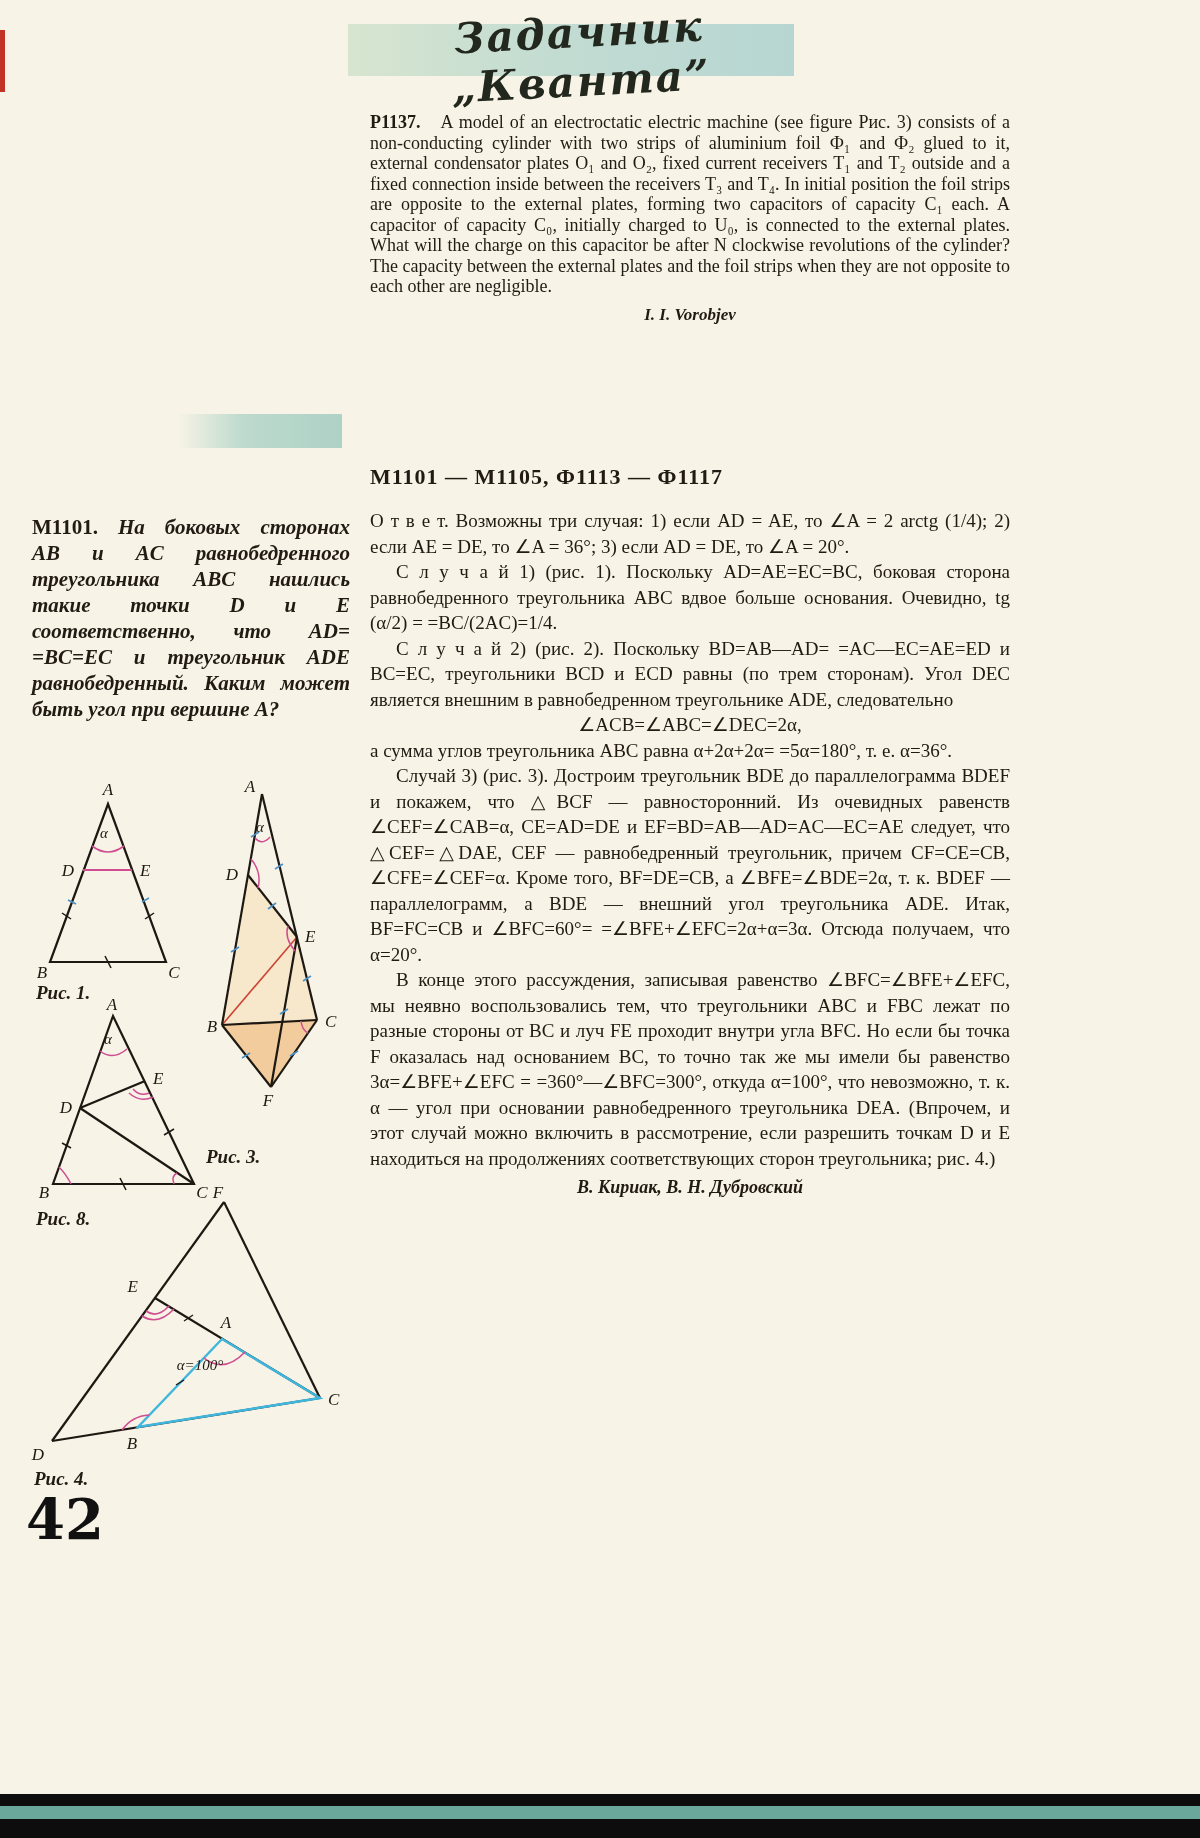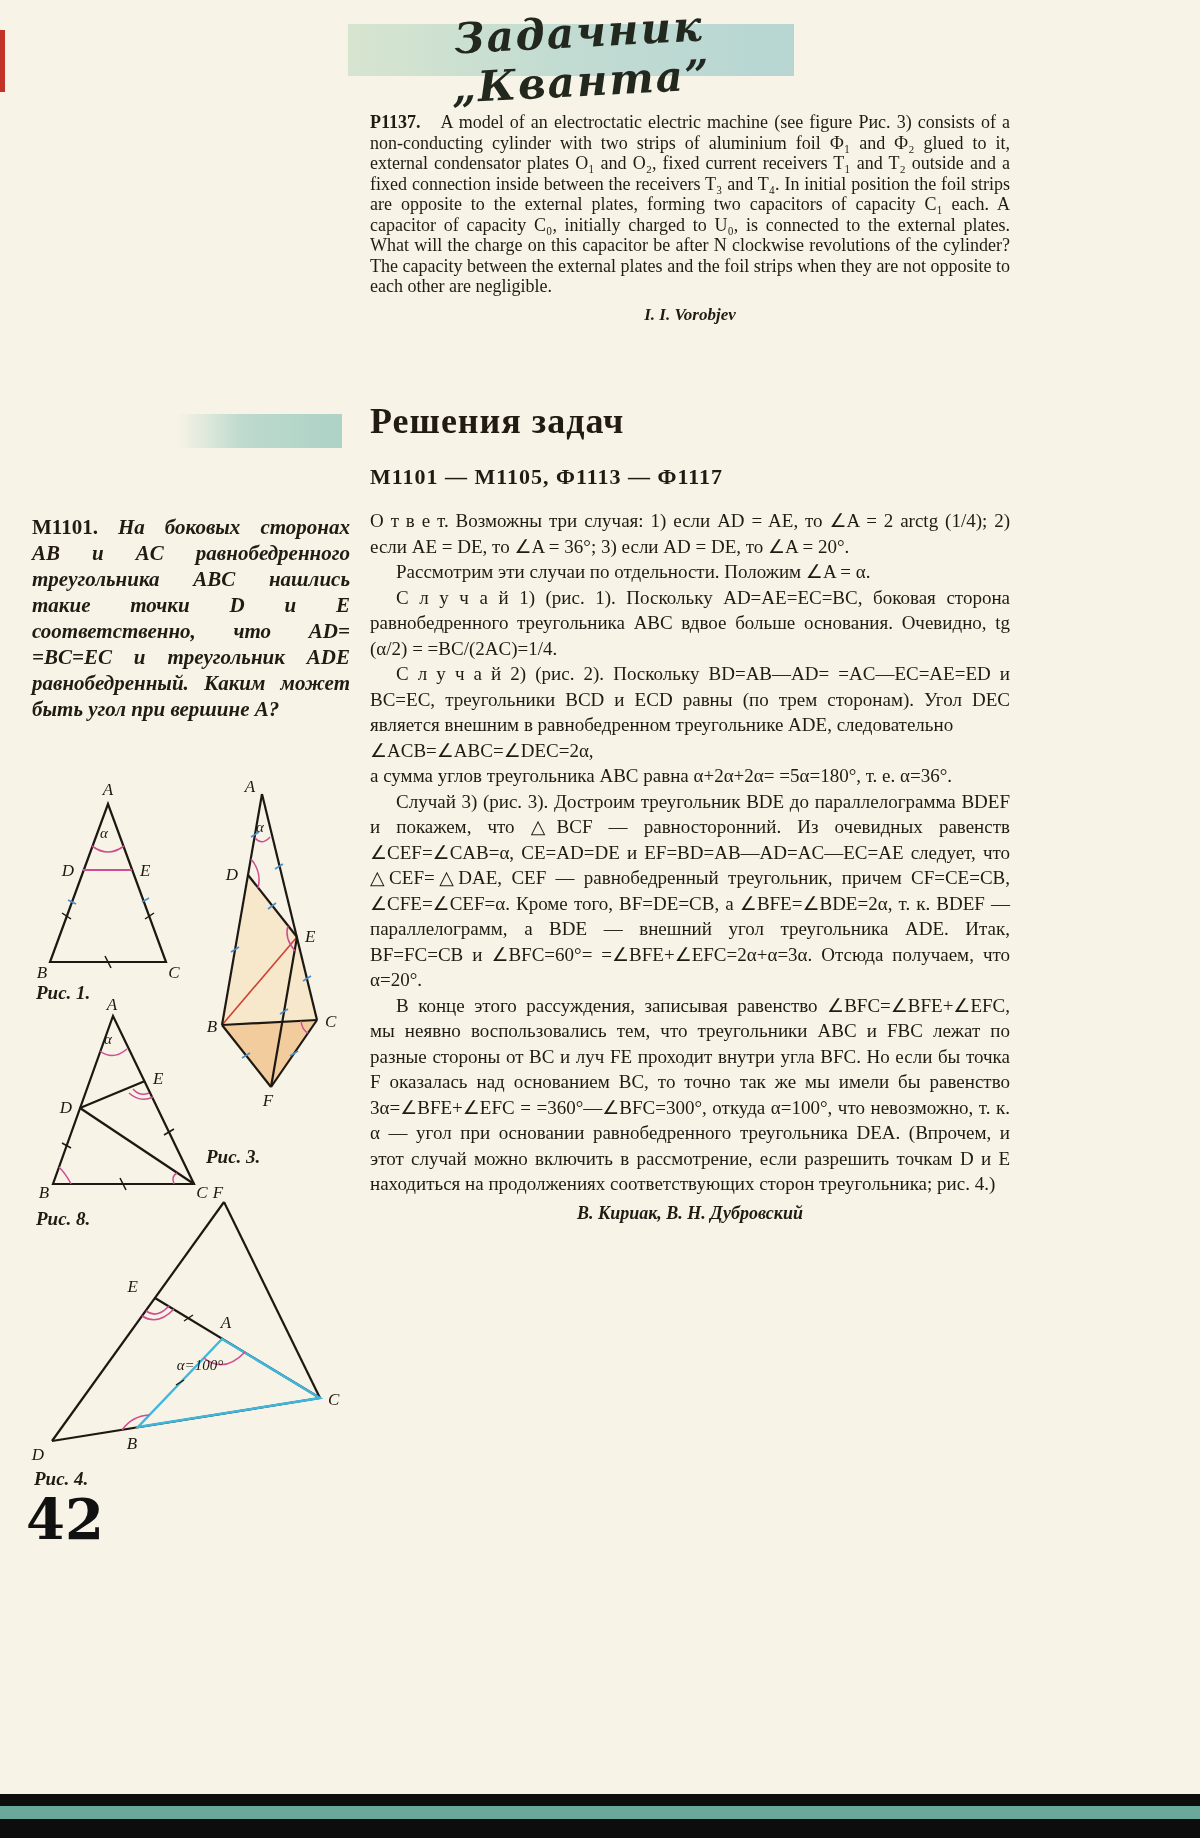--- a/index.html
+++ b/index.html
@@ -22,21 +22,21 @@
   .p1137 { font-size:18px; line-height:20.5px; text-align:justify; }
   .lbl { margin-right:20px; }
   .author-right { text-align:center; font-style:italic; font-weight:bold; font-size:17px; margin-top:8px; }
 
   .solutions-title { position:absolute; left:370px; top:400px; font-size:36px; font-weight:bold; letter-spacing:1px; }
   .solutions-range { position:absolute; left:370px; top:464px; font-size:22px; font-weight:bold; letter-spacing:1px; }
 
   .solution { position:absolute; left:370px; top:508px; width:640px; font-size:19px; line-height:25.5px; }
   .sol-p { text-align:justify; }
   .ind { text-indent:26px; }
-  .formula { text-align:left; }
+  .formula { text-align:center; }
   .sol-authors { text-align:center; font-style:italic; font-weight:bold; font-size:18px; margin-top:4px; }
 
   
   .left-band { position:absolute; left:178px; top:414px; width:164px; height:34px;
     background:linear-gradient(90deg, rgba(185,214,203,0) 0%, #bcdacd 40%, #aed2c6 100%); }
   .problem-left { position:absolute; left:32px; top:514px; width:318px;
     font-size:21px; line-height:26px; text-align:justify; font-style:italic; font-weight:bold; }
   .problem-left .num { font-style:normal; }
 
   
@@ -58,29 +58,27 @@
 
   <div class="banner-band"></div>
   <div class="banner-script">Задачник „Кванта”</div>
   <div class="red-sliver"></div>
 
   <div class="right-col">
     <p class="p1137"><b class="lbl">P1137.</b><span>A model of an electroctatic electric machine (see figure Рис. 3) consists of a non-conducting cylinder with two strips of aluminium foil Ф₁ and Ф₂ glued to it, external condensator plates O₁ and O₂, fixed current receivers T₁ and T₂ outside and a fixed connection inside between the receivers T₃ and T₄. In initial position the foil strips are opposite to the external plates, forming two capacitors of capacity C₁ each. A capacitor of capacity C₀, initially charged to U₀, is connected to the external plates. What will the charge on this capacitor be after N clockwise revolutions of the cylinder? The capacity between the external plates and the foil strips when they are not opposite to each other are negligible.</span></p>
     <div class="author-right">I. I. Vorobjev</div>
   </div>
 
-  <div class="solutions-title">Решения задач</div>
   <div class="solutions-range">М1101 — М1105, Ф1113 — Ф1117</div>
 
   <div class="left-band"></div>
   <p class="problem-left"><b class="num lbl">М1101.</b><span>На боковых сторонах AB и AC равнобедренного треугольника ABC нашлись такие точки D и E соответственно, что AD= =BC=EC и треугольник ADE равнобедренный. Каким может быть угол при вершине A?</span></p>
 
   <div class="solution">
     <p class="sol-p">О т в е т.  Возможны три случая: 1) если AD = AE, то ∠A = 2 arctg (1/4); 2) если AE = DE, то ∠A = 36°; 3) если AD = DE, то ∠A = 20°.</p>
-    <p class="sol-p ind">Рассмотрим эти случаи по отдельности. Положим ∠A = α.</p>
     <p class="sol-p ind">С л у ч а й  1) (рис. 1). Поскольку AD=AE=EC=BC, боковая сторона равнобедренного треугольника ABC вдвое больше основания. Очевидно, tg (α/2) = =BC/(2AC)=1/4.</p>
     <p class="sol-p ind">С л у ч а й  2) (рис. 2). Поскольку BD=AB—AD= =AC—EC=AE=ED и BC=EC, треугольники BCD и ECD равны (по трем сторонам). Угол DEC является внешним в равнобедренном треугольнике ADE, следовательно</p>
     <p class="formula">∠ACB=∠ABC=∠DEC=2α,</p>
     <p class="sol-p">а сумма углов треугольника ABC равна α+2α+2α= =5α=180°, т. е. α=36°.</p>
     <p class="sol-p ind">Случай 3) (рис. 3). Достроим треугольник BDE до параллелограмма BDEF и покажем, что △BCF — равносторонний. Из очевидных равенств ∠CEF=∠CAB=α, CE=AD=DE и EF=BD=AB—AD=AC—EC=AE следует, что △CEF=△DAE, CEF — равнобедренный треугольник, причем CF=CE=CB, ∠CFE=∠CEF=α. Кроме того, BF=DE=CB, а ∠BFE=∠BDE=2α, т. к. BDEF — параллелограмм, а BDE — внешний угол треугольника ADE. Итак, BF=FC=CB и ∠BFC=60°= =∠BFE+∠EFC=2α+α=3α. Отсюда получаем, что α=20°.</p>
     <p class="sol-p ind">В конце этого рассуждения, записывая равенство ∠BFC=∠BFE+∠EFC, мы неявно воспользовались тем, что треугольники ABC и FBC лежат по разные стороны от BC и луч FE проходит внутри угла BFC. Но если бы точка F оказалась над основанием BC, то точно так же мы имели бы равенство 3α=∠BFE+∠EFC = =360°—∠BFC=300°, откуда α=100°, что невозможно, т. к. α — угол при основании равнобедренного треугольника DEA. (Впрочем, и этот случай можно включить в рассмотрение, если разрешить точкам D и E находиться на продолжениях соответствующих сторон треугольника; рис. 4.)</p>
     <div class="sol-authors">В. Кириак, В. Н. Дубровский</div>
   </div>
 
   <svg class="fig" style="left:28px; top:780px;" width="175" height="215" viewBox="0 0 175 215">

